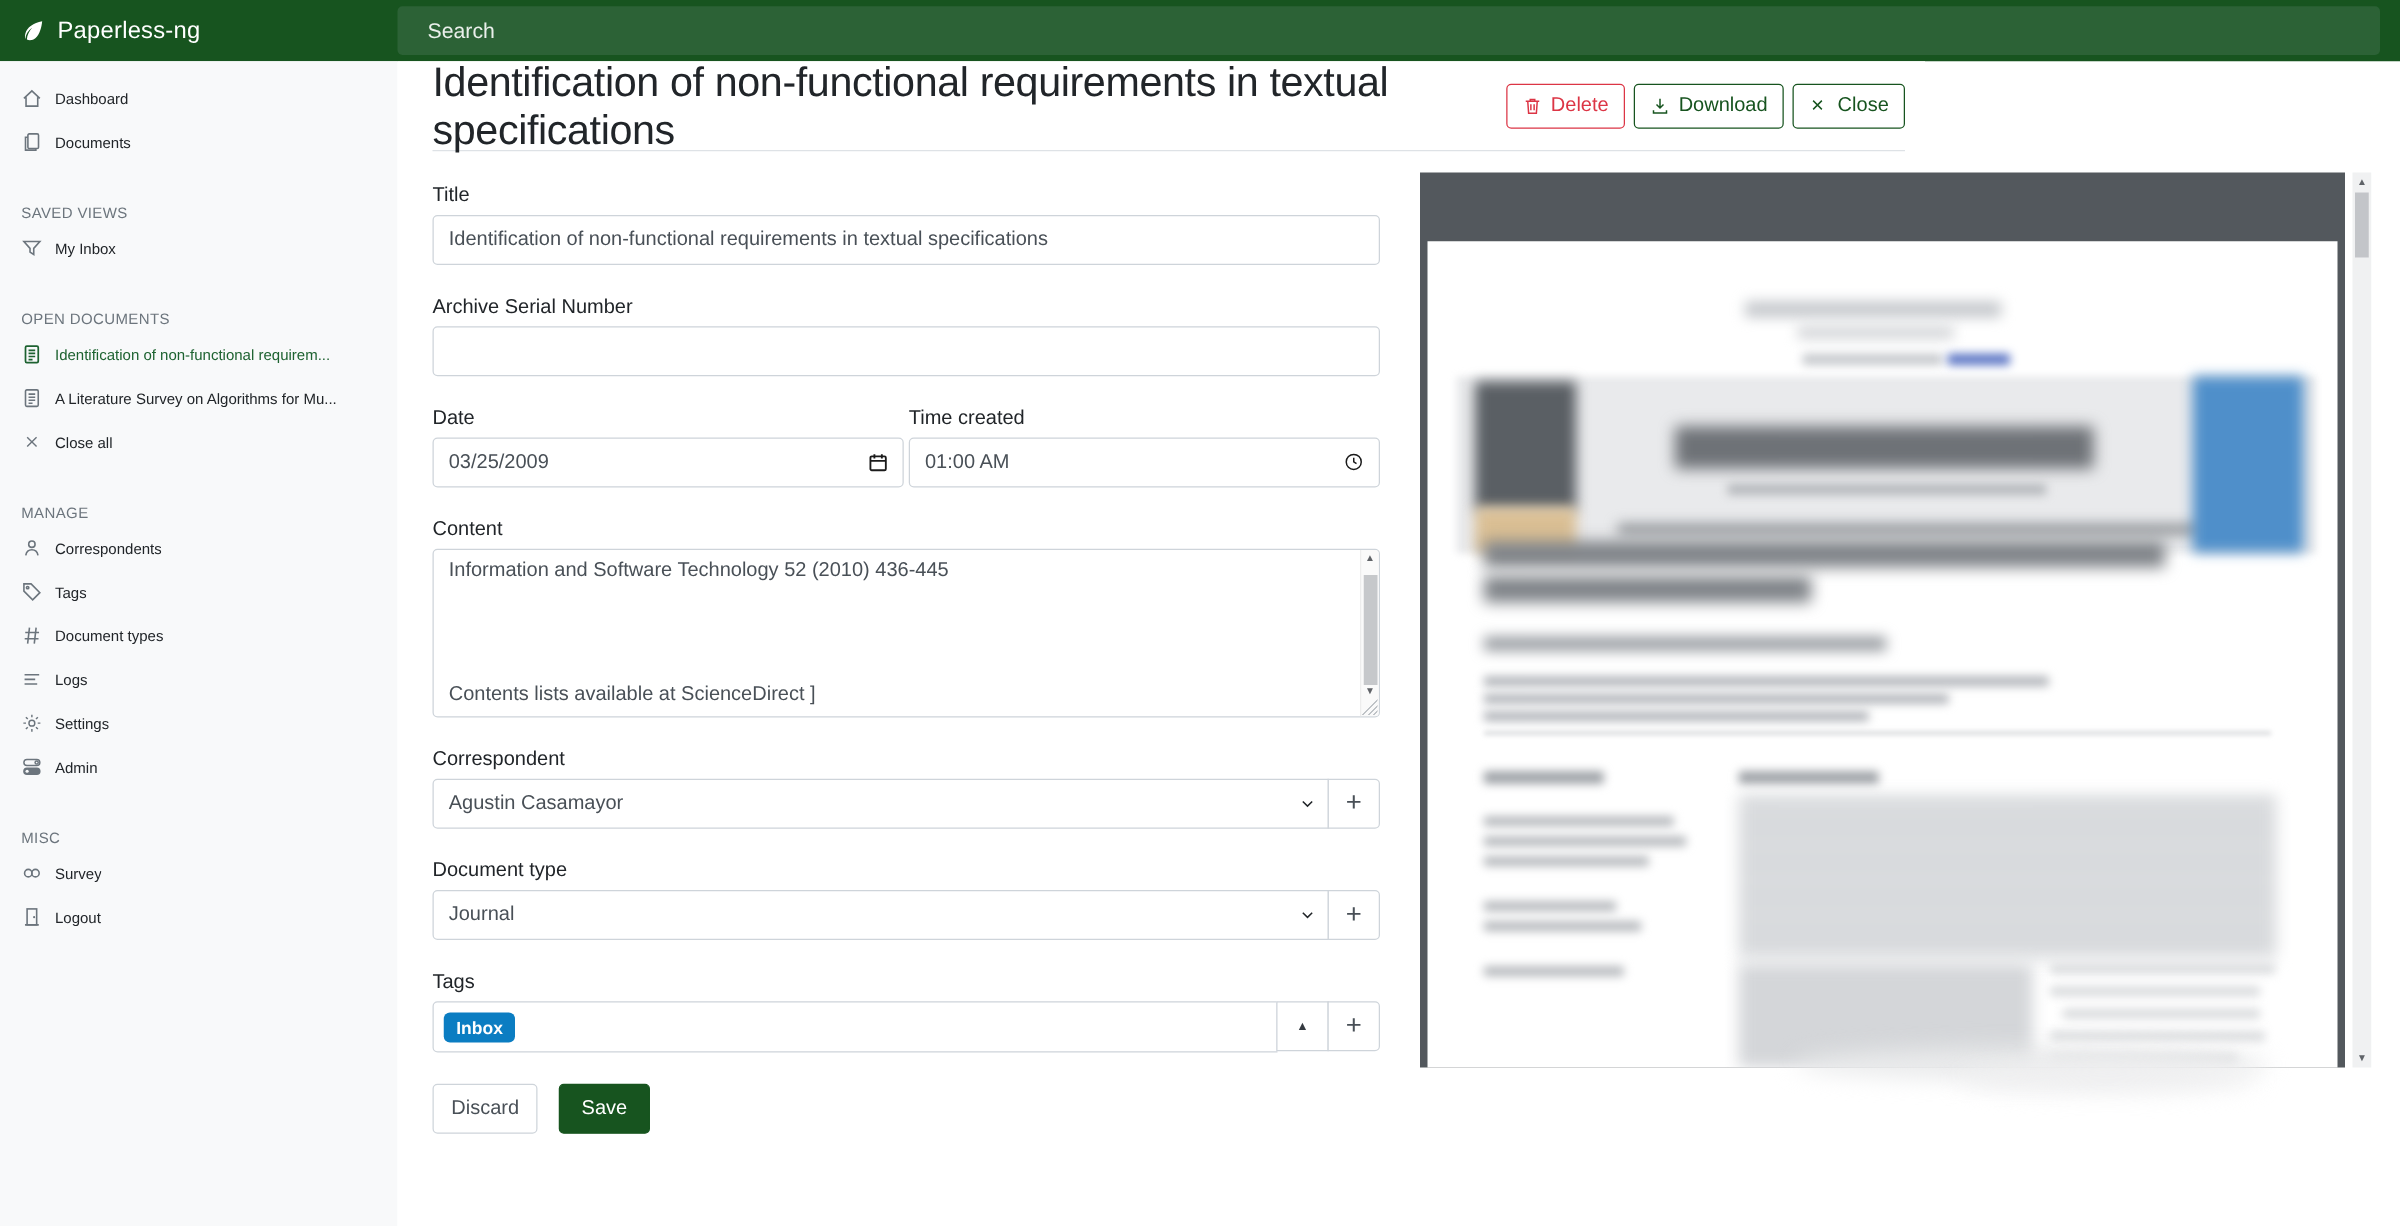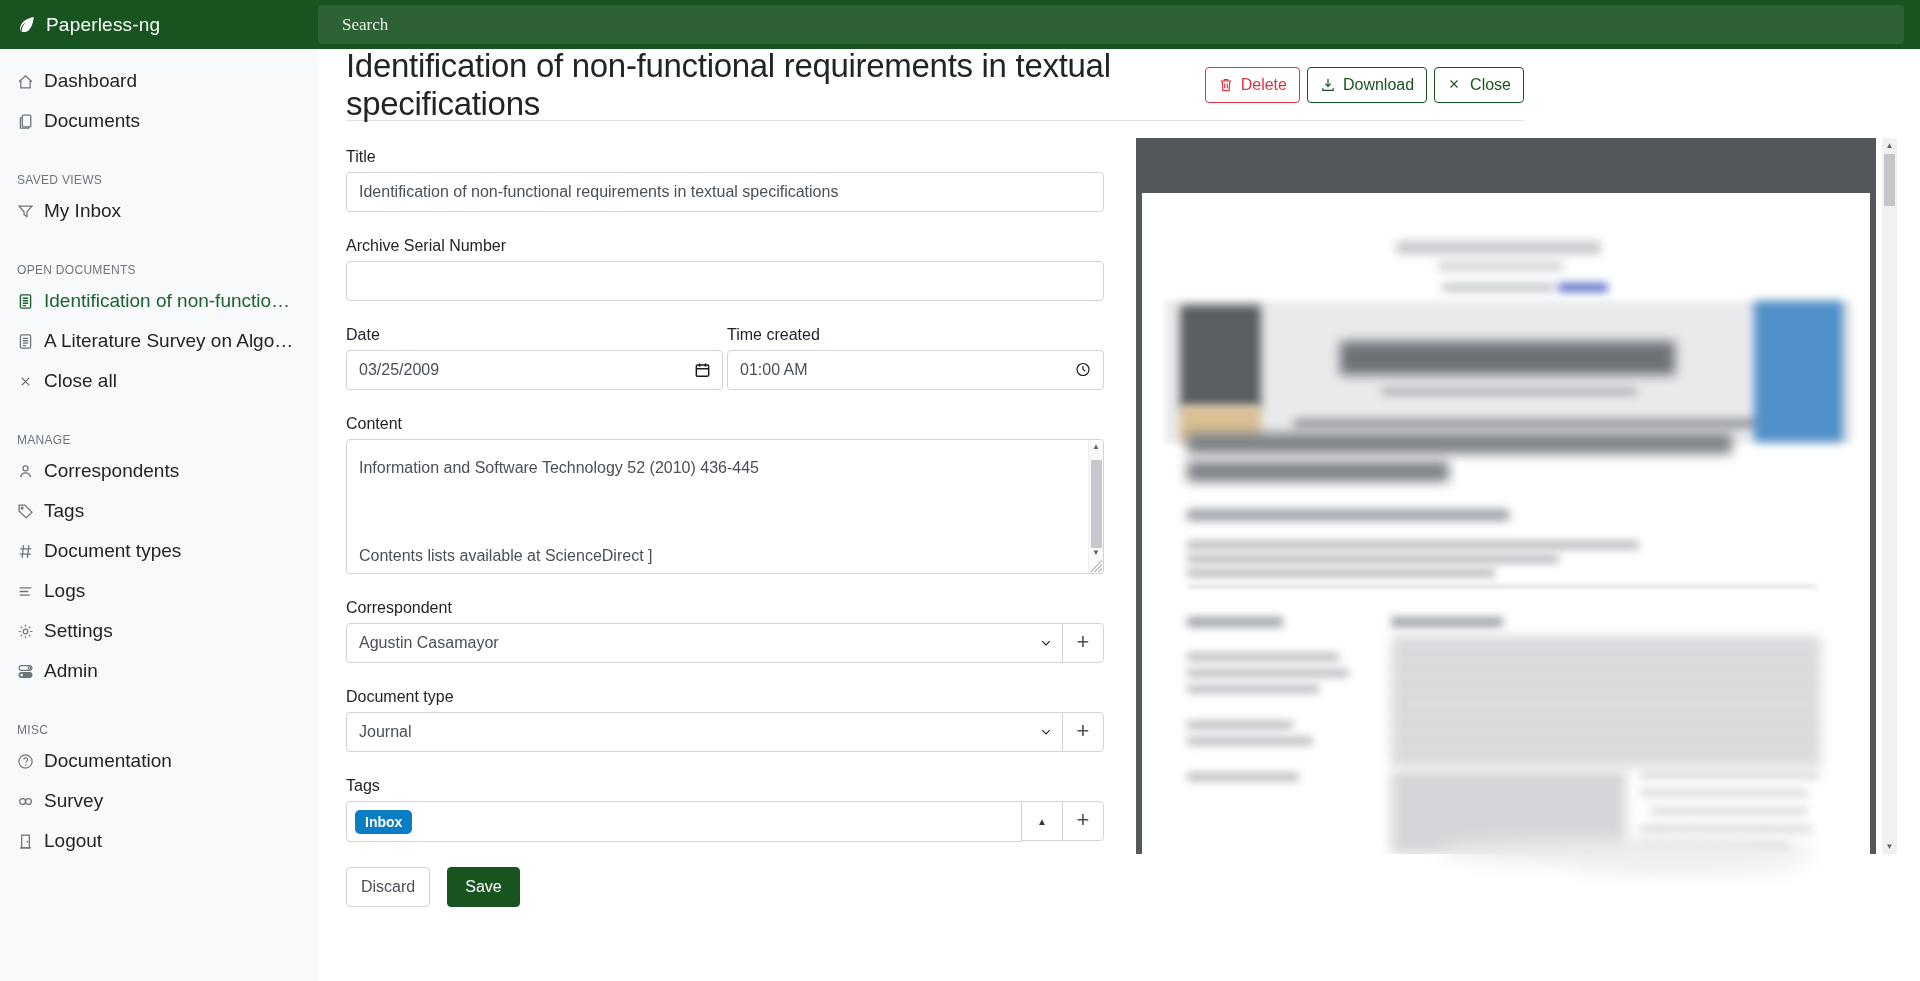--- a/index.html
+++ b/index.html
@@ -6,26 +6,26 @@
   html,body { width:1920px; height:981px; overflow:hidden; }
   body { font-family:"Liberation Sans","DejaVu Sans",sans-serif; background:#fff; color:#212529; }
   .app { position:relative; width:1540px; height:981px; background:#fff;border-radius:13px; }
 
   
   .navbar { position:absolute; top:0; left:0; width:1920px; height:49px; background:#17541f; display:flex; align-items:center; }
   .brand { flex:0 0 318px; display:flex; align-items:center; padding-left:16px; color:#fff; }
   .brand-icon { width:20px; height:20px; margin-right:10px; display:inline-flex; }
   .brand-name { font-size:19px; color:#fff; letter-spacing:.2px; }
   .search-input { flex:1; height:39px; margin:5px 16px 5px 0; background:#2c6236; border:none; border-radius:4px;
-                  color:#fff; font-size:17px; padding:0 16px 0 24px; font-family:Liberation Serif, serif; }
+                  color:#fff; font-size:17px; padding:0 16px 0 24px; font-family:Liberation Sans, sans-serif; }
   .search-input::placeholder { color:rgba(255,255,255,.9); }
 
   
   .sidebar { position:absolute; top:49px; left:0; width:318px; bottom:0; background:#f8f9fa; padding-top:12px; overflow:hidden; }
-  .side-item { display:flex; align-items:center; padding:9px 20px 9px 17px; font-size:19px; color:#212529; cursor:pointer; }
+  .side-item { display:flex; align-items:center; padding:9px 20px 9px 17px; font-size:12px; color:#212529; cursor:pointer; }
   .side-item .ic { width:17px; height:17px; margin-right:10px; color:#6c757d; display:inline-flex; align-items:center; justify-content:center; flex:0 0 17px; }
   .side-item .lbl { white-space:nowrap; overflow:hidden; text-overflow:ellipsis; }
   .side-item.active { color:#1d6230; }
   .side-item.active .ic { color:#1d6230; }
   .side-sec-title { padding:9px 20px 4px 17px; margin-top:23px; font-size:12px; color:#6c757d; letter-spacing:.3px; }
   .side-sec-title:empty { display:none; }
 
   
   .main { position:absolute; left:318px; top:49px; right:0; bottom:0; background:#fff; }
   .doc-header { height:71px; display:flex; align-items:center; padding:0 16px 0 28px; }
@@ -48,21 +48,21 @@
   .tctl { width:100%; height:40px; border:1px solid #ced4da; border-radius:4px; font-size:16px; color:#495057;
           padding:0 12px; font-family:inherit; background:#fff; }
   .row2 { display:flex; gap:4px; }
   .row2 .col { flex:1; }
   .ctl-wrap { position:relative; }
   .ctl-wrap .tctl { padding-right:38px; }
   .ctl-icon { position:absolute; right:12px; top:50%; transform:translateY(-50%); width:17px; height:17px; color:#212529; display:inline-flex; }
 
   .content-box { position:relative; height:135px; border:1px solid #ced4da; border-radius:4px; background:#fff;
                  font-size:16px; color:#495057; overflow:hidden; }
-  .content-line1 { position:absolute; top:19px; left:12px; right:26px; white-space:nowrap; overflow:hidden; }
+  .content-line1 { position:absolute; top:8px; left:12px; right:26px; white-space:nowrap; overflow:hidden; }
   .content-line2 { position:absolute; bottom:8px; left:12px; right:26px; white-space:nowrap; overflow:hidden; }
   .fake-vscroll { position:absolute; top:0; right:0; bottom:0; width:15px; background:#fafafa; border-left:1px solid #ededed; }
   .fake-vscroll .up { position:absolute; top:2px; left:0; right:0; text-align:center; font-size:8px; color:#606368; }
   .fake-vscroll .down { position:absolute; bottom:16px; left:0; right:0; text-align:center; font-size:8px; color:#606368; }
   .fake-vscroll .thumb { position:absolute; top:20px; left:2px; width:11px; height:88px; background:#c6c8cb; }
   .resize-grip { position:absolute; right:1px; bottom:1px; width:13px; height:13px;
       background:linear-gradient(135deg, transparent 52%, #bfc3c7 52% 58%, transparent 58% 68%, #bfc3c7 68% 74%, transparent 74% 84%, #bfc3c7 84% 90%, transparent 90%); }
 
   .input-group { display:flex; }
   .select-box { flex:1; position:relative; height:40px; border:1px solid #ced4da; border-radius:4px 0 0 4px;
@@ -221,30 +221,20 @@
             <rect x="2" y="2.4" width="12" height="4.6" rx="2.3"></rect>
             <circle cx="11.6" cy="4.7" r="1.2"></circle>
             <rect x="2" y="9" width="12" height="4.6" rx="2.3" fill="currentColor"></rect>
             <circle cx="4.4" cy="11.3" r="1.2" fill="#f8f9fa" stroke="none"></circle>
           </svg>
       </span>
       <span class="lbl">Admin</span>
     </div>
 
     <div class="side-sec-title">MISC</div>
-    <div class="side-item">
-      <span class="ic">
-        <svg viewBox="0 0 16 16" width="17" height="17" fill="none" stroke="currentColor" stroke-width="1.1">
-            <circle cx="8" cy="8" r="6.2"></circle>
-            <path d="M6.3 6.2c.2-1 1-1.6 1.9-1.6 1 0 1.8.7 1.8 1.6 0 1.3-1.7 1.5-1.7 2.7"></path>
-            <circle cx="8.2" cy="11.3" r=".7" fill="currentColor" stroke="none"></circle>
-          </svg>
-      </span>
-      <span class="lbl">Documentation</span>
-    </div>
     <div class="side-item">
       <span class="ic">
         <svg viewBox="0 0 16 16" width="17" height="17" fill="none" stroke="currentColor" stroke-width="1.2">
             <circle cx="5.3" cy="8" r="2.8"></circle>
             <circle cx="10.7" cy="8" r="2.8"></circle>
           </svg>
       </span>
       <span class="lbl">Survey</span>
     </div>
     <div class="side-item">

